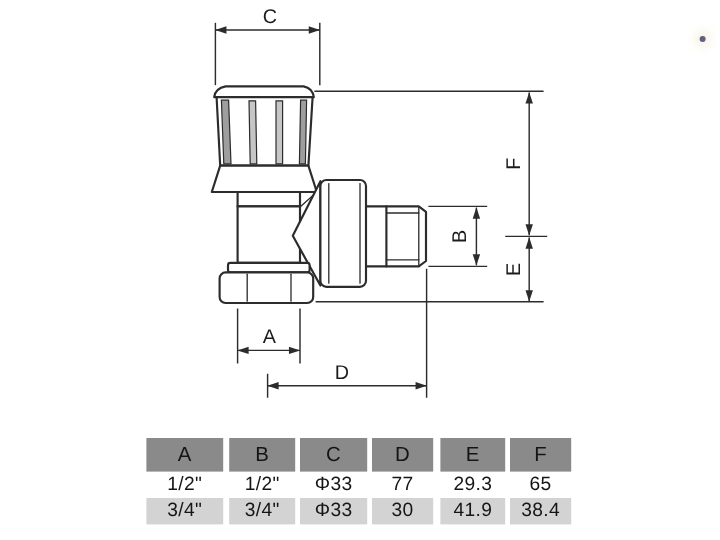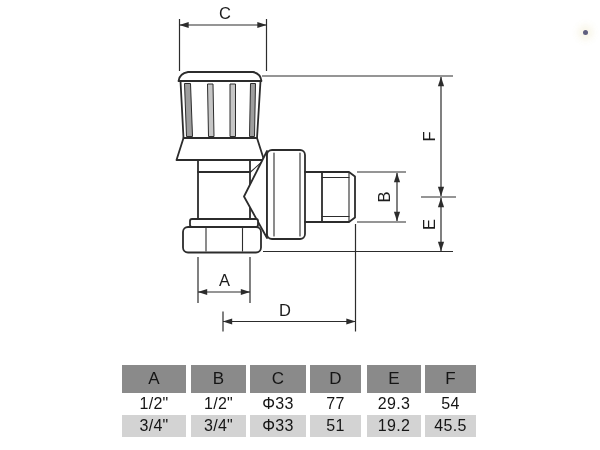--- a/index.html
+++ b/index.html
@@ -134,24 +134,24 @@
     <div class="cell rh cc">C</div>
     <div class="cell rh cd">D</div>
     <div class="cell rh ce">E</div>
     <div class="cell rh cf">F</div>
 
     <div class="cell r1 ca">1/2"</div>
     <div class="cell r1 cb">1/2"</div>
     <div class="cell r1 cc">Φ33</div>
     <div class="cell r1 cd">77</div>
     <div class="cell r1 ce">29.3</div>
-    <div class="cell r1 cf">54</div>
+    <div class="cell r1 cf">65</div>
 
     <div class="cell r2 ca">3/4"</div>
     <div class="cell r2 cb">3/4"</div>
     <div class="cell r2 cc">Φ33</div>
-    <div class="cell r2 cd">51</div>
-    <div class="cell r2 ce">19.2</div>
-    <div class="cell r2 cf">45.5</div>
+    <div class="cell r2 cd">30</div>
+    <div class="cell r2 ce">41.9</div>
+    <div class="cell r2 cf">38.4</div>
   </div>
 
   <div class="wm-dot"></div>
 </div>
 
 </body></html>

